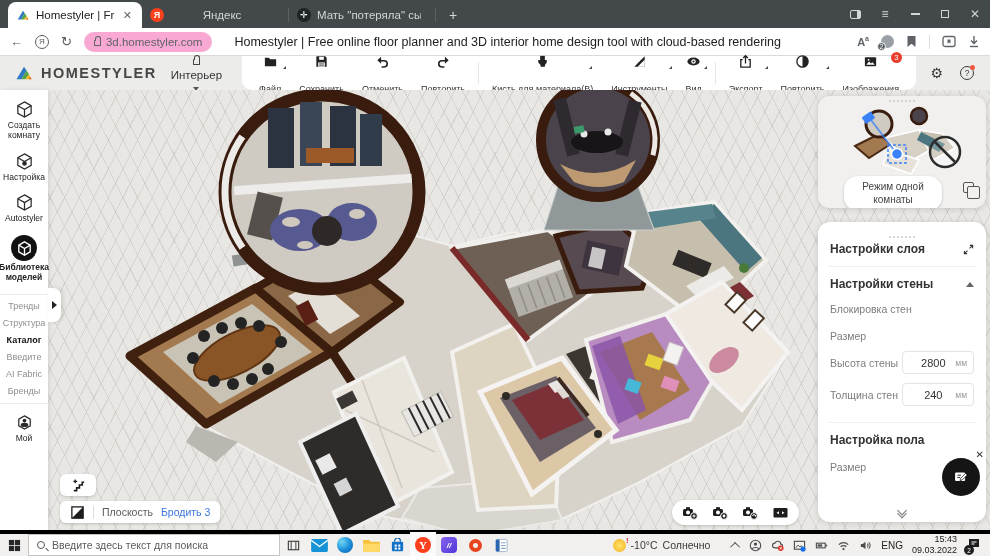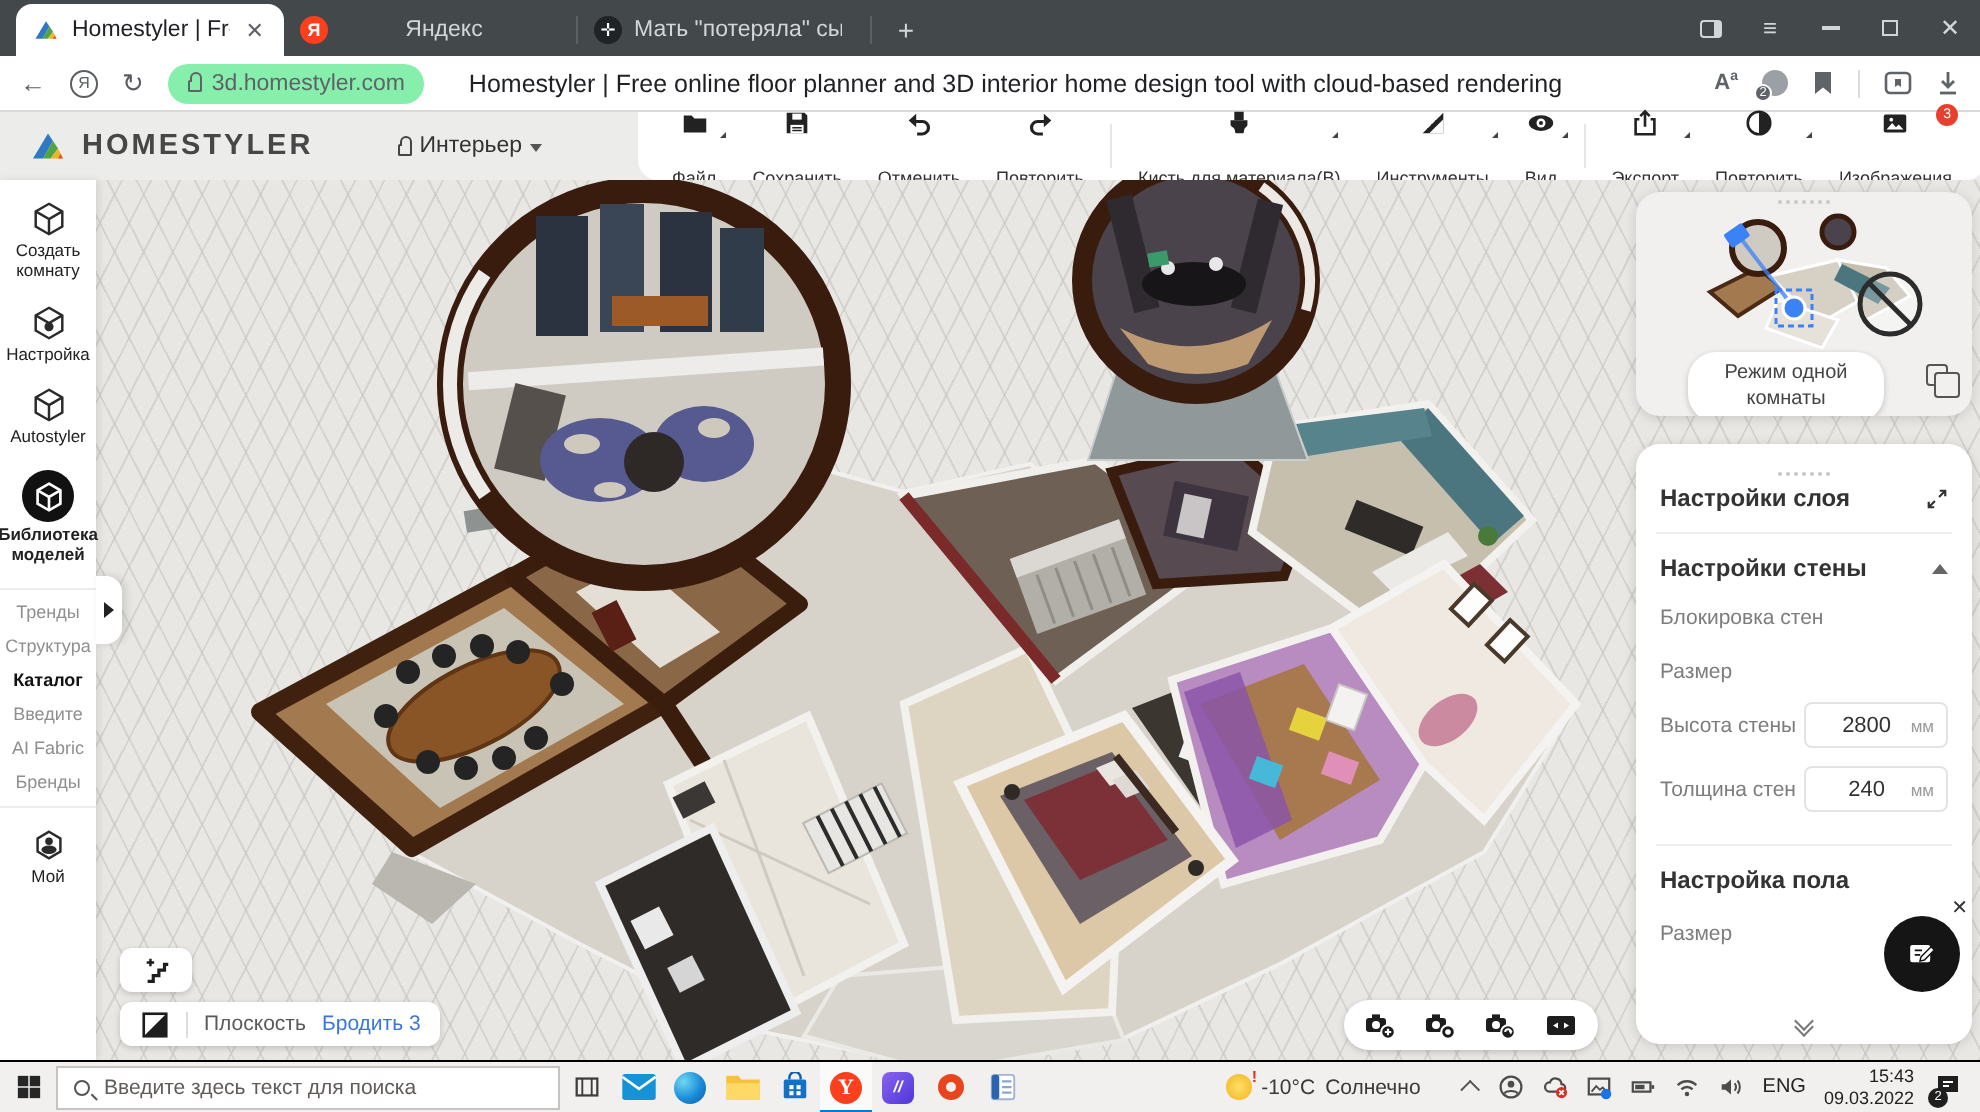--- a/index.html
+++ b/index.html
@@ -22,37 +22,37 @@
   .wc { width:30px; height:28px; display:flex; align-items:center; justify-content:center; color:#d3d6d8; font-size:12px; }
   .wc .minbar { width:9px; height:1.5px; background:#d3d6d8; }
   .wc .maxbox { width:8px; height:8px; border:1.2px solid #d3d6d8; }
   .wc .panelbox { width:11px; height:9px; border:1.2px solid #d3d6d8; border-radius:2px; position:relative; }
   .wc .panelbox::after { content:""; position:absolute; right:0; top:0; bottom:0; width:3px; background:#d3d6d8; }
 
   
   .addressbar { position:absolute; top:28px; left:0; right:0; height:28px; background:#fff; border-bottom:1px solid #dcdad8; display:flex; align-items:center; padding:0 10px; }
   .nav-ic { color:#5a5e62; font-size:13px; margin-right:12px; }
   .ya-circ { width:14px; height:14px; border:1.3px solid #5a5e62; border-radius:50%; font-size:8px; color:#5a5e62; display:flex; align-items:center; justify-content:center; margin-right:12px; }
-  .url-pill { height:20px; background:#86efac; border-radius:11px; display:flex; align-items:center; padding:0 10px; gap:5px; }
+  .url-pill { height:20px; background:#f9a8d4; border-radius:11px; display:flex; align-items:center; padding:0 10px; gap:5px; }
   .lock { width:7px; height:6px; border:1.2px solid #5f6368; border-top:none; border-radius:1px; position:relative; margin-top:3px; }
   .lock::before { content:""; position:absolute; left:0.5px; top:-4px; width:4px; height:4px; border:1.2px solid #5f6368; border-bottom:none; border-radius:3px 3px 0 0; }
   .url-text { font-size:11.5px; color:#5f6368; }
   .page-title { font-size:12.5px; color:#202124; margin-left:22px; white-space:nowrap; overflow:hidden; flex:1; }
   .ab-right { display:flex; align-items:center; gap:12px; margin-left:10px; color:#5f6368; }
   .tr-ic { font-size:11px; font-weight:bold; }
   .tr-ic sup { font-size:7px; }
   .prof-ic { width:13px; height:13px; border-radius:50%; background:#9aa0a6; position:relative; }
   .prof-badge { position:absolute; left:-4px; bottom:-3px; width:9px; height:9px; border-radius:50%; background:#5f6368; color:#fff; font-size:6.5px; display:flex; align-items:center; justify-content:center; border:1px solid #fff; }
   .ab-div { width:1px; height:14px; background:#dadce0; }
 
   
-  .appheader { position:absolute; top:56px; left:0; right:0; height:34px; background:#ececeb; display:flex; align-items:center;gap:28px; }
+  .appheader { position:absolute; top:56px; left:0; right:0; height:34px; background:#ececeb; display:flex; align-items:center; }
   .brandwrap { display:flex; align-items:center; gap:7px; padding-left:14px; }
   .brand { font-size:14.5px; font-weight:bold; letter-spacing:1.5px; color:#474747; }
-  .projwrap { display:flex; align-items:center; gap:4px; margin-left:14px; }
+  .projwrap { display:flex; align-items:center; gap:4px; margin-left:14px;flex-direction:column; }
   .minilock { width:7px; height:6px; border:1.2px solid #444; border-top:none; border-radius:1px; position:relative; margin-top:3px; }
   .minilock::before { content:""; position:absolute; left:0.5px; top:-4px; width:4px; height:4px; border:1.2px solid #444; border-bottom:none; border-radius:3px 3px 0 0; }
   .proj { font-size:11.5px; color:#333; }
   .caret { width:0; height:0; border-left:3.5px solid transparent; border-right:3.5px solid transparent; border-top:4px solid #555; margin-top:2px; }
   .toolbar { height:34px; background:#fff; border-radius:0 0 10px 10px; display:flex; align-items:center; margin-left:20px; padding:0 8px; }
   .tbitem { display:flex; flex-direction:column; align-items:center; justify-content:center; padding:2px 9px 1px; position:relative; }
   .tbitem svg { width:15px; height:15px; }
   .tblabel { font-size:9px; color:#333; margin-top:15px; white-space:nowrap; }
   .tbtick { position:absolute; right:4px; top:14px; width:0; height:0; border-left:3px solid transparent; border-bottom:3px solid #444; }
   .tb-div { width:1px; height:22px; background:#e6e6e6; margin:0 4px; }
@@ -116,21 +116,21 @@
   .inp-val { font-size:11px; color:#333; border:none; outline:none; width:34px; text-align:center; font-family:inherit; background:transparent; }
   .inp-unit { font-size:8.5px; color:#9a9a9a; }
   .del-btn { width:100%; height:29px; background:#f2f2f2; border:none; border-radius:6px; font-size:11.5px; font-weight:bold; color:#3c3c3c; margin-top:13px; font-family:inherit; }
   .tri-up { width:0; height:0; border-left:4px solid transparent; border-right:4px solid transparent; border-bottom:5px solid #666; }
   .chev2 { position:absolute; left:50%; bottom:5px; transform:translateX(-50%); display:flex; flex-direction:column; gap:-2px; }
   .chev2 i { width:7px; height:7px; border-right:1.6px solid #777; border-bottom:1.6px solid #777; transform:rotate(45deg); margin-top:-4px; }
   .fab { position:absolute; right:6px; bottom:26px; width:38px; height:38px; border-radius:50%; background:#151515; display:flex; align-items:center; justify-content:center; z-index:8; }
   .fab-x { position:absolute; right:2px; bottom:62px; font-size:10px; color:#333; z-index:8; }
 
   
-  .taskbar { position:absolute; left:0; right:0; bottom:0; height:26px; background:#f2f0ef; border-top:1px solid #000000; display:flex; align-items:center; z-index:10; }
+  .taskbar { position:absolute; left:0; right:0; bottom:0; height:26px; background:#f2f0ef; border-top:4px solid #000000; display:flex; align-items:center; z-index:10; }
   .tb-start { width:28px; height:26px; display:flex; align-items:center; justify-content:center; }
   .tb-search { width:252px; height:22px; background:#fff; border:1px solid #c6c3c1; display:flex; align-items:center; padding:0 8px; gap:7px; }
   .mag { width:8px; height:8px; border:1.4px solid #555; border-radius:50%; position:relative; flex:none; }
   .mag::after { content:""; position:absolute; left:7px; top:7px; width:4px; height:1.4px; background:#555; transform:rotate(45deg); }
   .tb-search input { border:none; outline:none; font-size:10.5px; width:100%; font-family:inherit; background:transparent; color:#333; }
   .tb-search input::placeholder { color:#5f5c5a; }
   .tb-ic { width:26px; height:26px; display:flex; align-items:center; justify-content:center; position:relative; }
   .tb-ic.active { background:#fafafa; box-shadow:inset 0 -2px 0 #0a7ad8; }
   .ycirc { width:16px; height:16px; border-radius:50%; background:#fc3f1d; color:#fff; font-family:"Liberation Serif","DejaVu Serif",serif; font-weight:bold; font-size:11px; display:flex; align-items:center; justify-content:center; }
   .vk { width:16px; height:16px; border-radius:4px; background:linear-gradient(135deg,#8a63f0,#4f37d8); color:#fff; font-size:8px; font-weight:bold; font-style:italic; display:flex; align-items:center; justify-content:center; }

